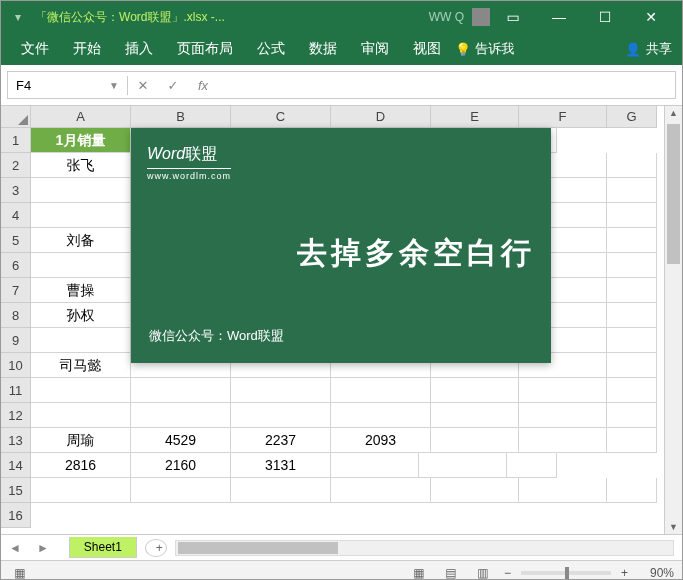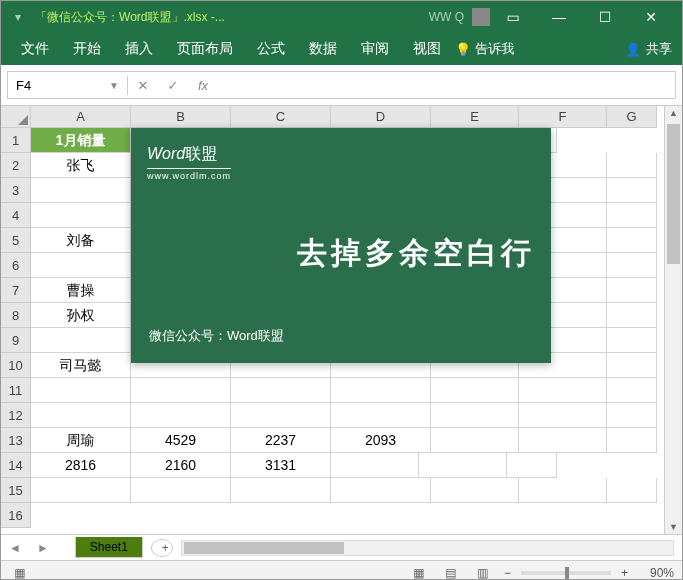--- a/index.html
+++ b/index.html
@@ -36,21 +36,21 @@
 .vscroll .thumb{position:absolute;top:18px;left:2px;right:2px;height:140px;background:#c1c1c1}
 .vscroll .arr{position:absolute;left:0;right:0;text-align:center;font-size:9px;color:#666}
 .overlay{position:absolute;left:130px;top:22px;width:420px;height:235px;background:#2a6e4c;color:#fff;padding:16px;box-shadow:0 2px 8px rgba(0,0,0,0.3)}
 .overlay .logo{font-size:16px;font-weight:normal}
 .overlay .logo .ital{font-style:italic}
 .overlay .sub{font-size:9px;letter-spacing:1px;border-top:1px solid #fff;display:inline-block;padding-top:2px;margin-top:2px}
 .overlay .main{font-size:30px;font-weight:bold;text-align:right;margin-top:50px;letter-spacing:4px}
 .overlay .footer{position:absolute;bottom:18px;left:18px;font-size:13px}
 .sheettabs{height:26px;border-top:1px solid #ccc;display:flex;align-items:center;background:#fff;font-size:12px}
 .sheettabs .nav{padding:0 8px;color:#888}
-.sheettabs .tab{padding:3px 14px;border:1px solid #ccc;border-top:none;background:#4d7c0f;margin-left:18px}
+.sheettabs .tab{padding:3px 14px;border:1px solid #ccc;border-top:none;background:#bef264;margin-left:12px}
 .sheettabs .add{padding:0 10px;color:#666;border:1px solid #ccc;border-radius:50%;width:18px;height:18px;line-height:16px;text-align:center;margin-left:8px}
 .sheettabs .hscroll{flex:1;margin:0 8px;height:16px;background:#f0f0f0;position:relative;border:1px solid #ddd}
 .sheettabs .hscroll .thumb{position:absolute;left:2px;top:1px;bottom:1px;width:160px;background:#c1c1c1}
 .statusbar{height:24px;background:#f3f3f3;border-top:1px solid #ccc;display:flex;align-items:center;font-size:12px;color:#555;padding:0 8px;gap:10px}
 .statusbar .spacer{flex:1}
 .statusbar .viewbtn{width:22px;text-align:center;color:#666}
 .statusbar .slider{width:90px;height:4px;background:#ddd;position:relative}
 .statusbar .slider .h{position:absolute;left:44px;top:-4px;width:4px;height:12px;background:#888}
 .statusbar .zoom{min-width:36px;text-align:right}
 </style>

